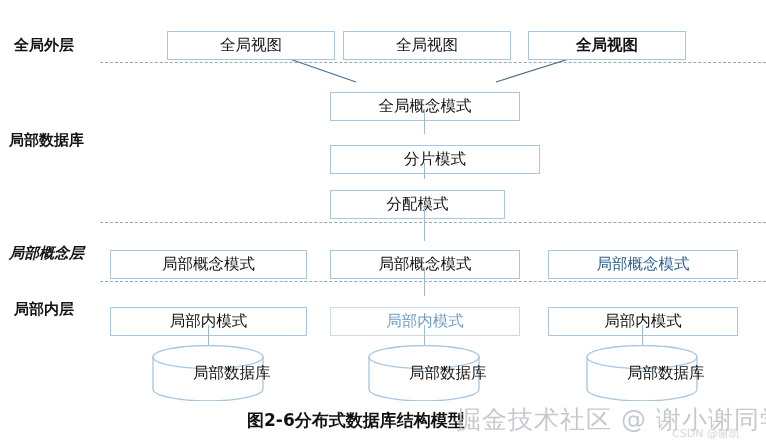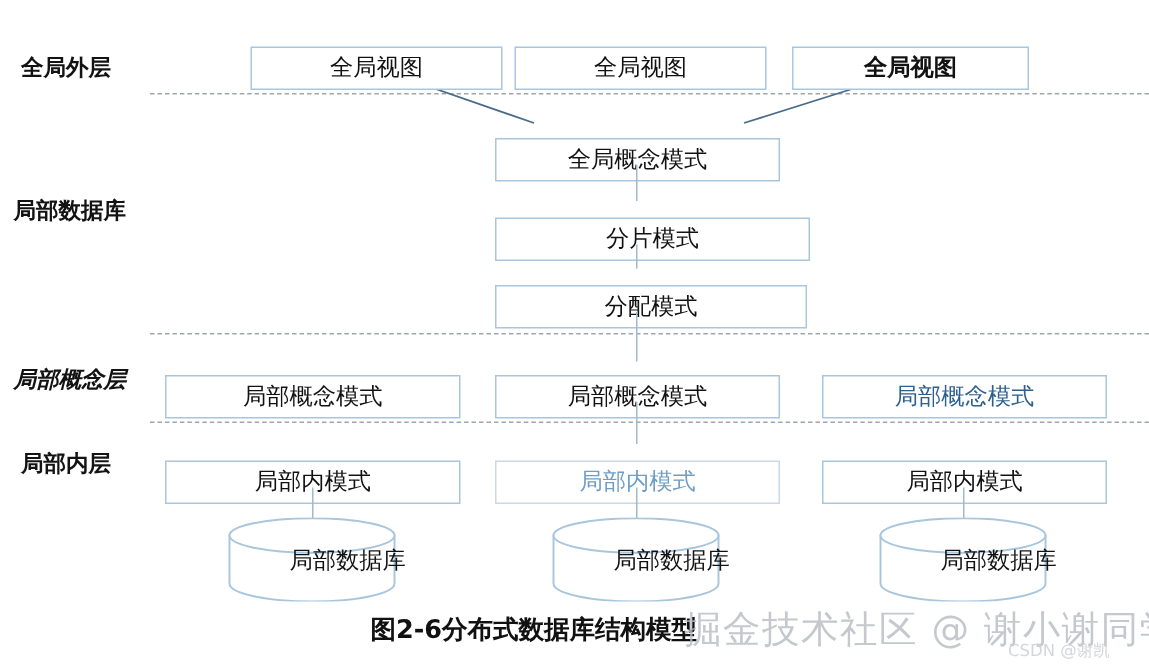--- a/index.html
+++ b/index.html
@@ -153,21 +153,21 @@
   <div class="box" style="left:330px; top:81px; width:190px; height:29px;">
     <span>全局概念模式</span>
   </div>
   <div class="vline" style="left:424px; top:110px; height:24px;"></div>
 
   <div class="box" style="left:330px; top:134px; width:210px; height:29px;">
     <span>分片模式</span>
   </div>
   <div class="vline" style="left:424px; top:163px; height:16px;"></div>
 
-  <div class="box" style="left:330px; top:179px; width:208px; height:29px;">
+  <div class="box" style="left:330px; top:179px; width:175px; height:29px;">
     <span>分配模式</span>
   </div>
   <div class="vline" style="left:424px; top:208px; height:33px;"></div>
 
   <div class="box" style="left:110px; top:239px; width:197px; height:29px;">
     <span>局部概念模式</span>
   </div>
   <div class="box" style="left:330px; top:239px; width:190px; height:29px;">
     <span>局部概念模式</span>
   </div>

